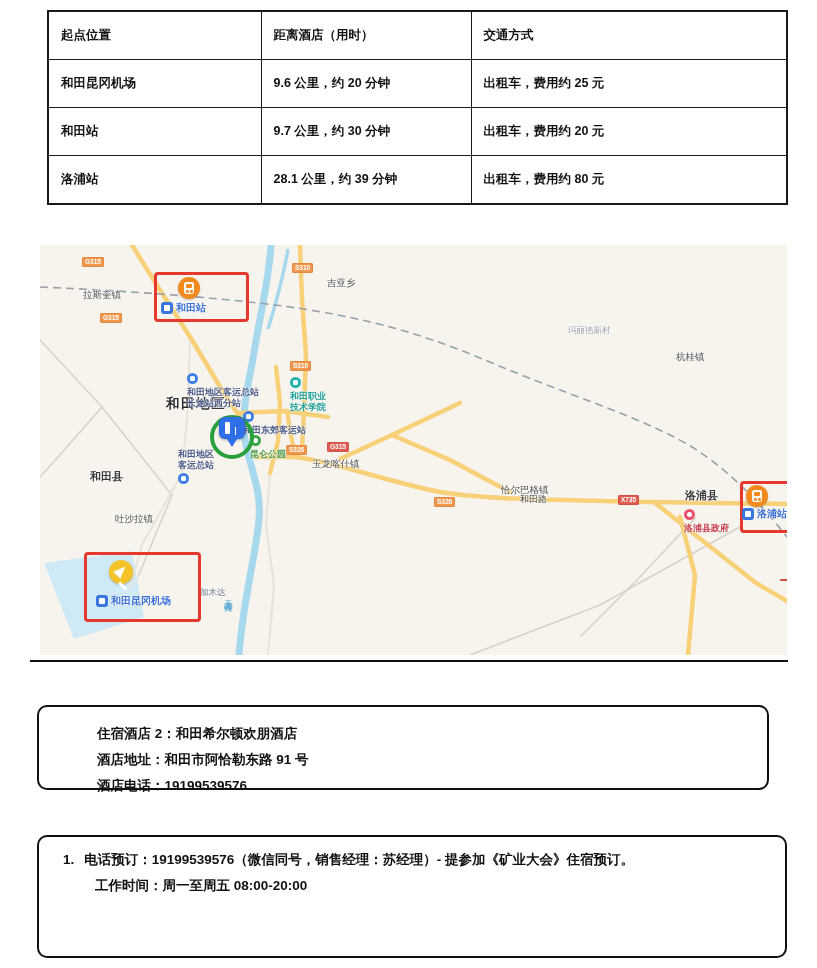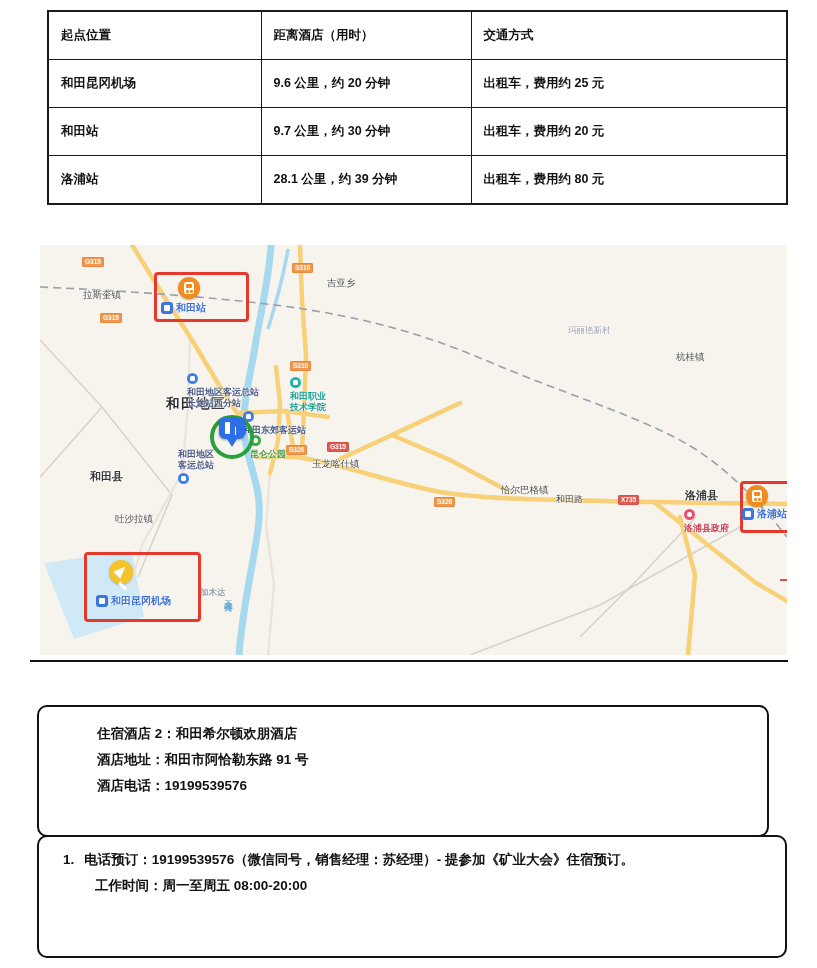--- a/index.html
+++ b/index.html
@@ -17,21 +17,21 @@
   .col1{width:213px}.col2{width:210px}.col3{width:316px}
   
   .map{position:absolute;left:40px;top:245px;width:747px;height:410px;background:#f7f4ee;overflow:hidden;}
   .map svg{position:absolute;left:0;top:0;}
   .mlabel{position:absolute;white-space:nowrap;
     text-shadow:0 0 2px #fff,0 0 2px #fff,0 0 3px #fff;}
   .lbl-town{font-size:9.5px;color:#4c4c4c;}
   .lbl-village{font-size:8.5px;color:#9aa0ae;}
   .lbl-city{font-size:13.5px;color:#2b2b2b;font-weight:700;letter-spacing:1.5px;}
   .lbl-county{font-size:11px;color:#3a3a3a;font-weight:700;}
-  .lbl-road{font-size:9px;color:#444;margin-left:36px;}
+  .lbl-road{font-size:9px;color:#444;}
   .lbl-river{font-size:8.5px;color:#5fa8cf;writing-mode:vertical-rl;letter-spacing:1px;}
   .mbadge{position:absolute;font-size:6.5px;color:#fff;padding:1px 3px;border-radius:2px;
     line-height:7.5px;font-weight:700;min-width:8px;text-align:center;}
   .badge-orange{background:#f0974d;box-shadow:inset 0 0 0 0.5px #d87f35;}
   .badge-red{background:#e05a52;box-shadow:inset 0 0 0 0.5px #c84840;}
   .mpoi{position:absolute;display:flex;gap:3px;align-items:flex-start;flex-direction:column;}
   .plines{font-size:9px;line-height:10.5px;font-weight:700;white-space:nowrap;
     text-shadow:0 0 2px #fff,0 0 2px #fff;}
   .poi-blue .plines{color:#4a5a85;}
   .poi-teal .plines{color:#1f9e97;}
@@ -66,21 +66,21 @@
   .hotel-pin{position:absolute;width:26px;height:22px;background:#2e6fe8;border-radius:6px;
     box-shadow:0 1px 3px rgba(0,0,0,.35);}
   .hotel-pin::before{content:'';position:absolute;left:6px;top:5px;width:5px;height:12px;background:#fff;border-radius:1px;
     box-shadow:8px 3px 0 -2px #fff;}
   .hotel-pin::after{content:'';position:absolute;left:8px;top:22px;border-left:5px solid transparent;
     border-right:5px solid transparent;border-top:8px solid #2e6fe8;}
   
   .divider{position:absolute;left:30px;top:660px;width:758px;border-top:2px solid #111;}
   
   .rbox{position:absolute;border:2.5px solid #111;border-radius:10px;background:#fff;box-sizing:border-box;}
-  .hotel-box{left:37px;top:705px;width:732px;height:132px;padding:14px 20px 0 58px;}
+  .hotel-box{left:37px;top:705px;width:732px;height:85px;padding:14px 20px 0 58px;}
   .booking-box{left:37px;top:835px;width:750px;height:123px;padding:10px 16px 0 14px;}
   .bline{font-size:13.5px;font-weight:700;line-height:26px;color:#111;white-space:nowrap;}
   .booking-item{display:flex;gap:10px;}
   .booking-item .num{flex:none;padding-left:10px;}
   .booking-sub{padding-left:42px;}
 </style>
 </head>
 <body>
 
 <div class="page">

